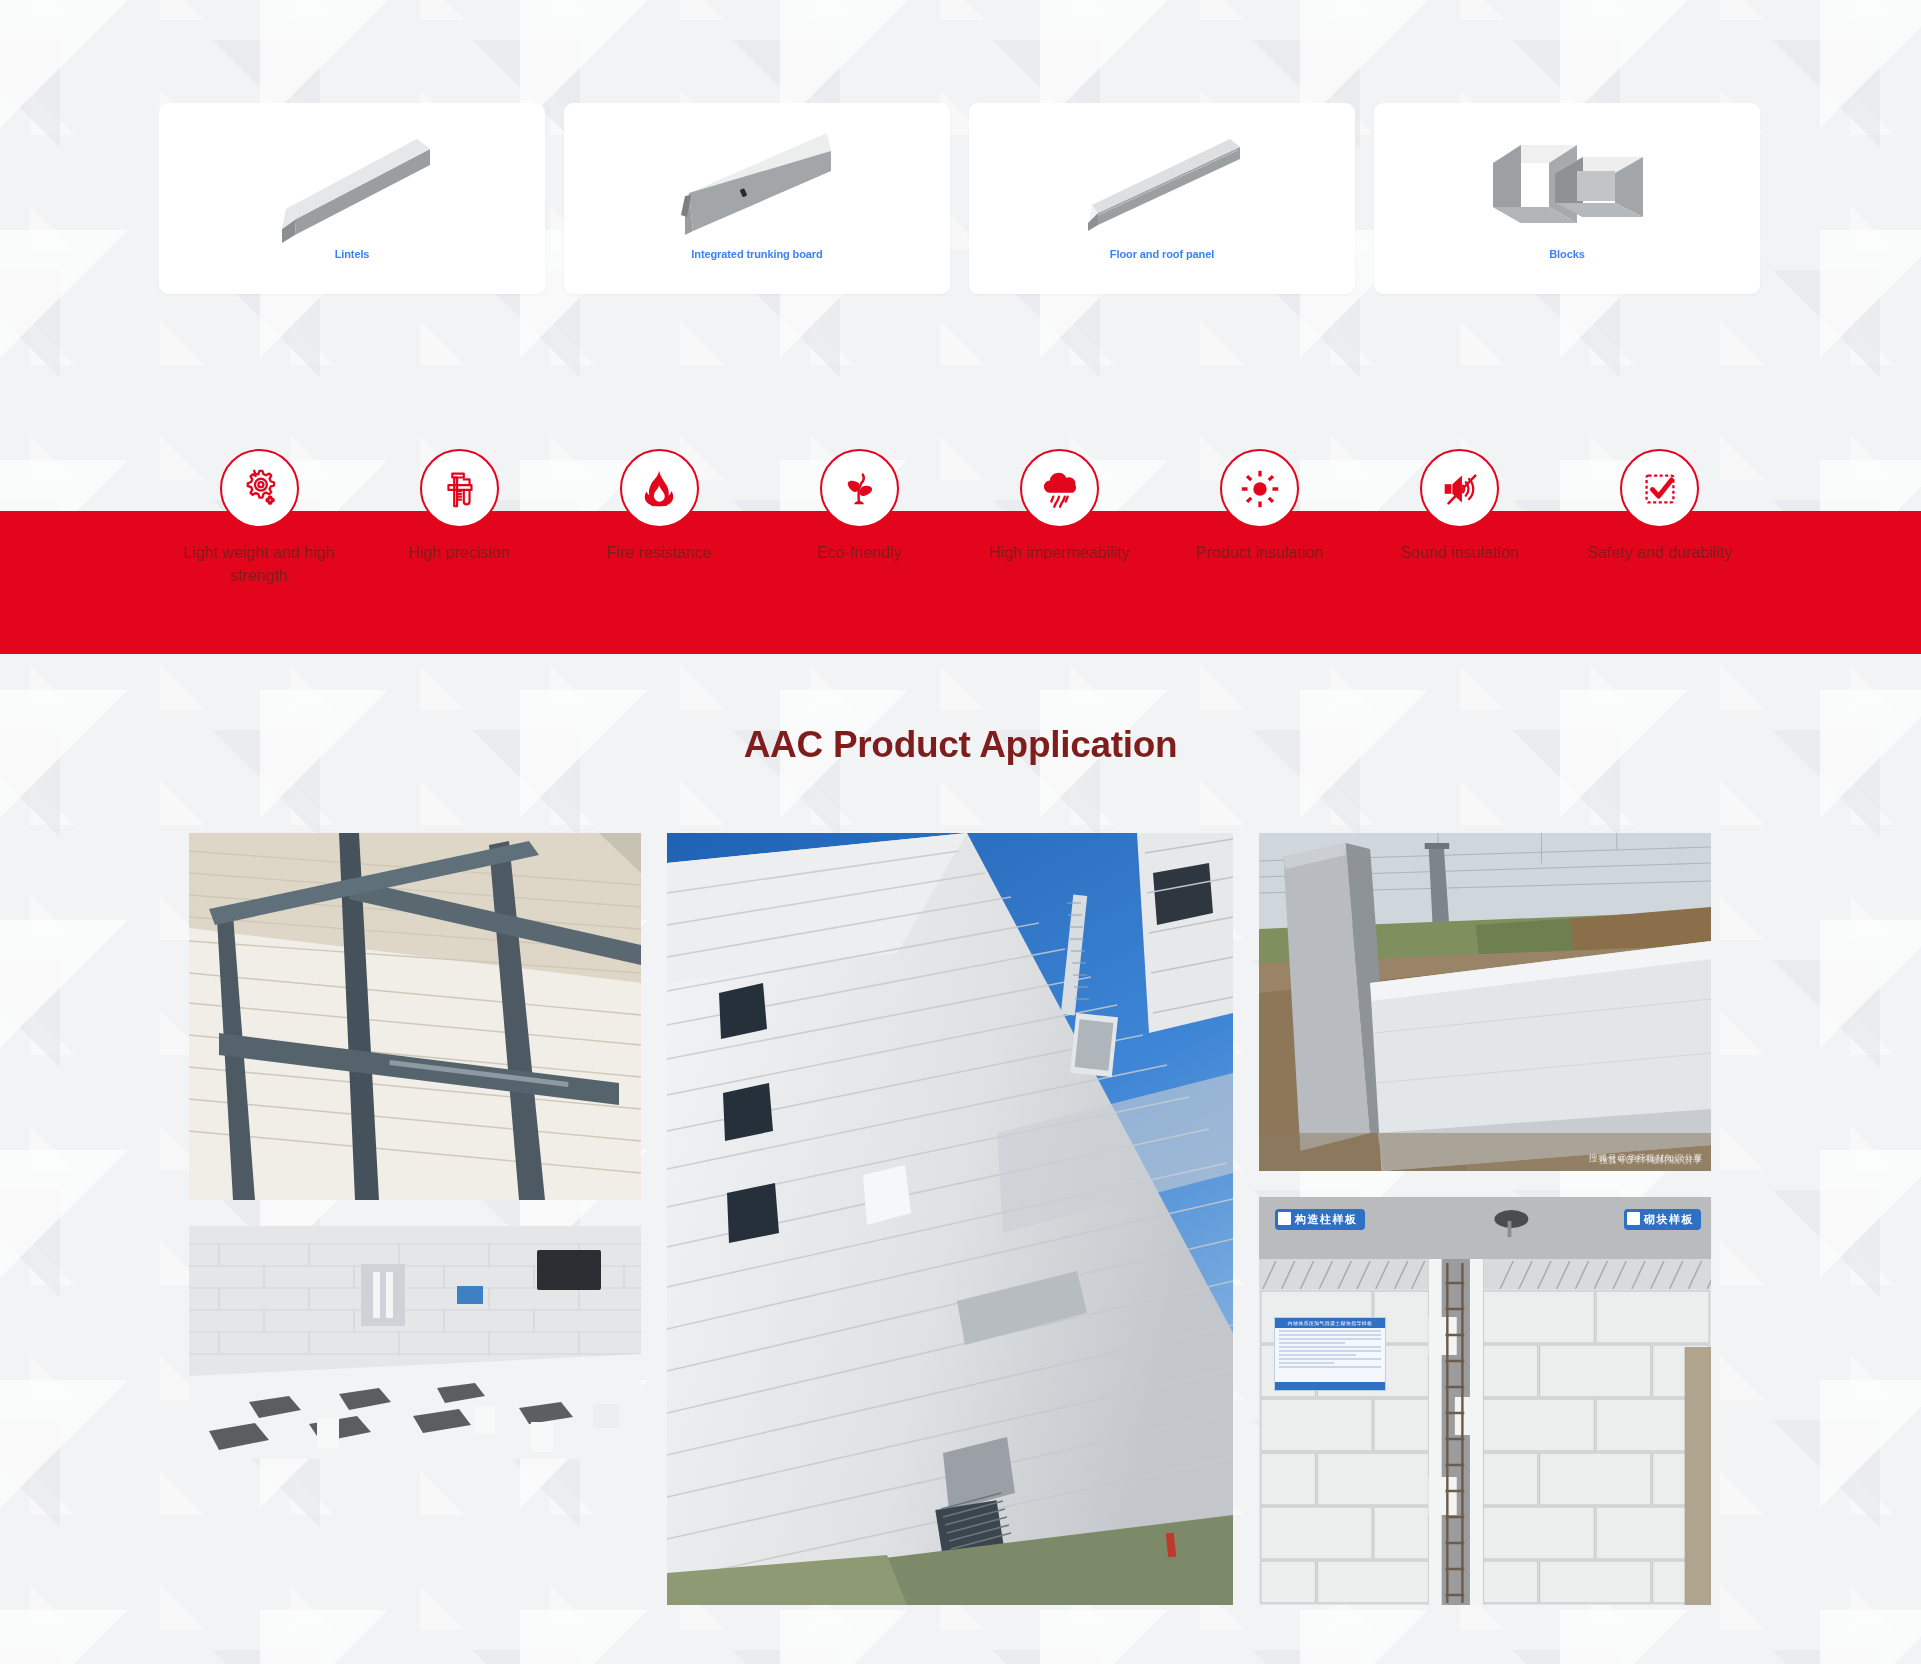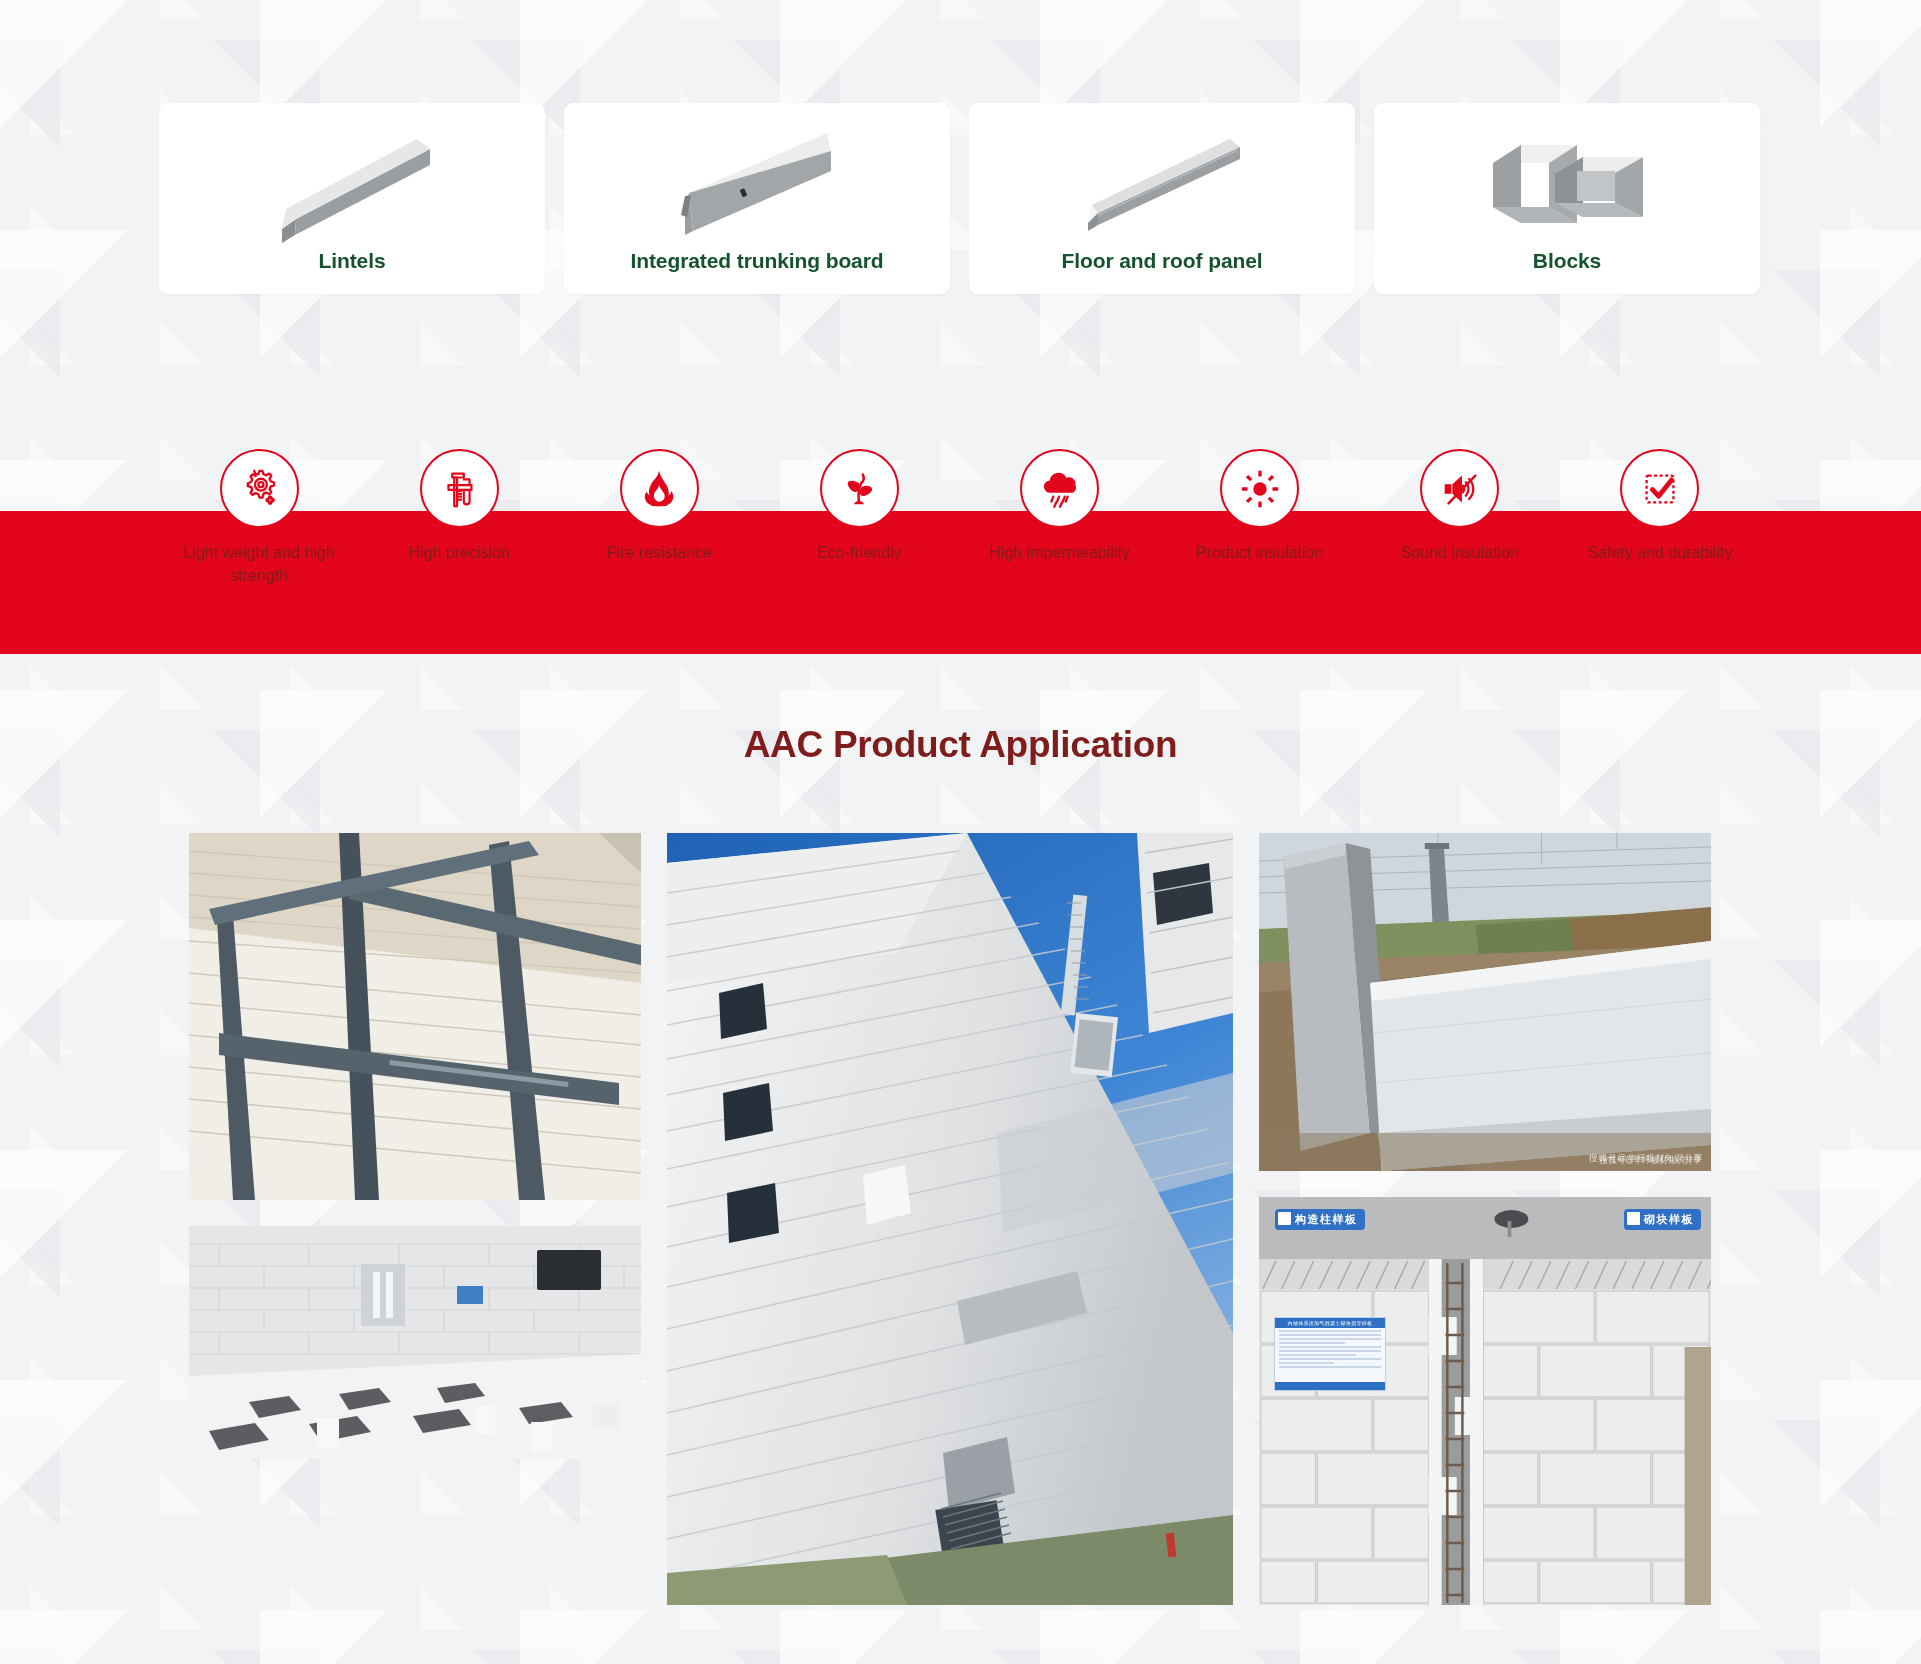--- a/index.html
+++ b/index.html
@@ -60,23 +60,23 @@
 
   .p-art {
     width: 180px;
     height: 126px;
     position: relative;
     flex: 0 0 auto;
   }
   .p-art svg { width: 100%; height: 100%; display: block; }
 
   .p-label {
-    font-size: 21px;
+    font-size: 11px;
     font-weight: bold;
-    color: #14532d;
+    color: #3b82f6;
     text-align: center;
     line-height: 1.35;
     padding: 0 10px;
     letter-spacing: -0.1px;
   }
 
   
   .features-band {
     position: absolute;
     left: 0;

